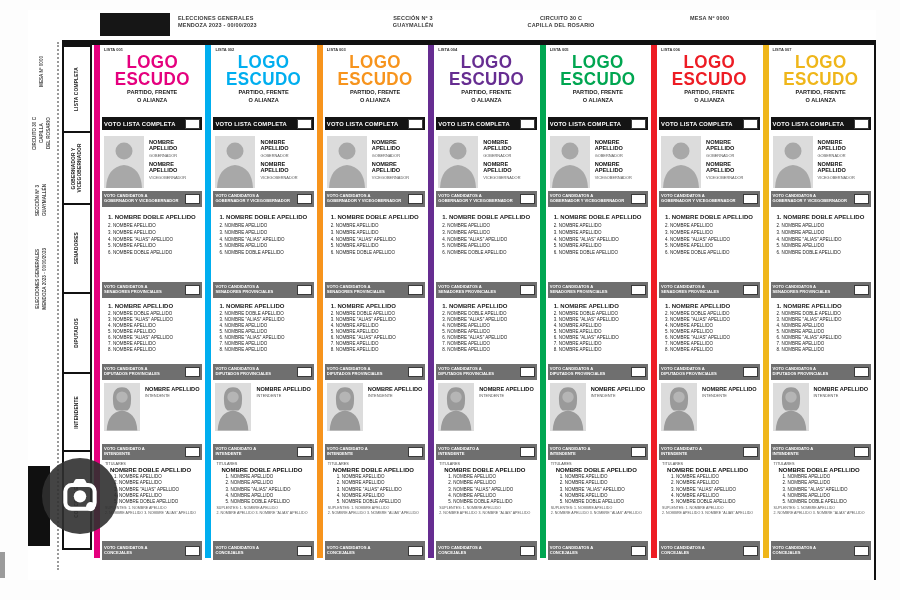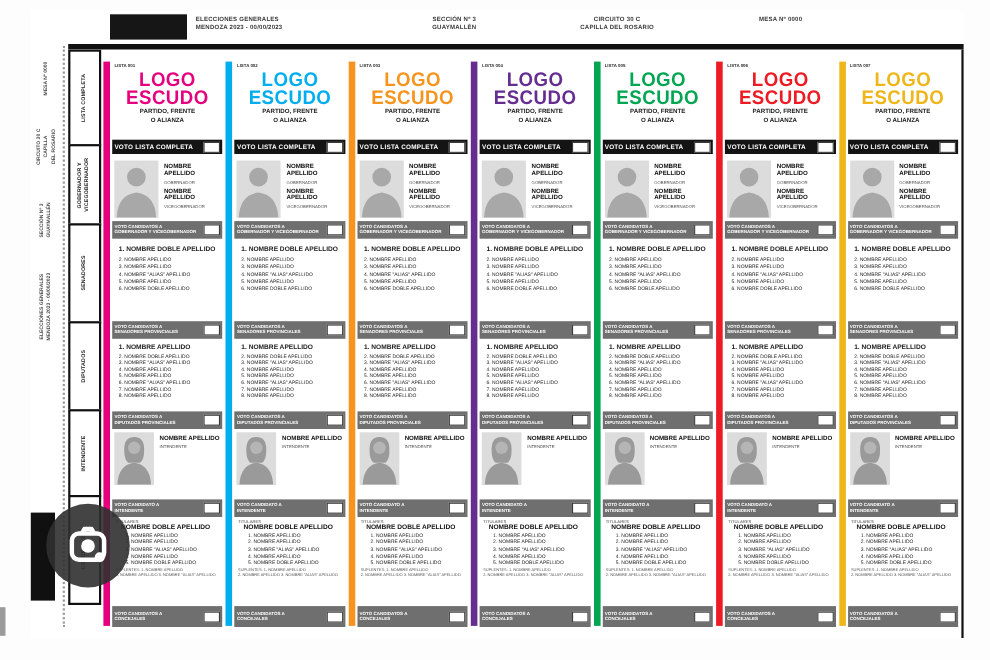--- a/index.html
+++ b/index.html
@@ -45,21 +45,21 @@
   .label-box:nth-child(3){ height: 91px; }
   .label-box:nth-child(4){ height: 82px; }
   .label-box:nth-child(5){ height: 80px; }
   .label-box:nth-child(6){ height: 100px; }
   .vlabel { writing-mode: vertical-rl; transform: rotate(180deg);
     font-size: 4.8px; font-weight: 700; color: #222; text-align: center; line-height: 1.25;
     max-height: 95%; letter-spacing: .2px; }
 
   
   .cols-wrap { flex: 1; display: flex; gap: 3px; padding: 0 3px 0 2px; border-right: 2px solid #111; }
-  .party-col { flex: 1; display: flex; align-items: center; }
+  .party-col { flex: 1; display: flex; }
   .stripe { width: 6px; height: 513px; }
   .col-content { flex: 1; display: flex; flex-direction: column; padding-left: 2px; }
 
   .row-sec { display: flex; flex-direction: column; }
   .row-lista { height: 88px; } .row-gov { height: 74px; } .row-sen { height: 91px; }
   .row-dip { height: 82px; } .row-int { height: 80px; } .row-conc { height: 100px; }
 
   .lista-num { font-size: 4px; font-weight: 700; color: #333; padding: 2px 0 0 2px; height: 10px; }
   .logo { text-align: center; font-weight: 900; font-size: 17px; line-height: .92;
     letter-spacing: .4px; transform: scaleY(1.05); }

